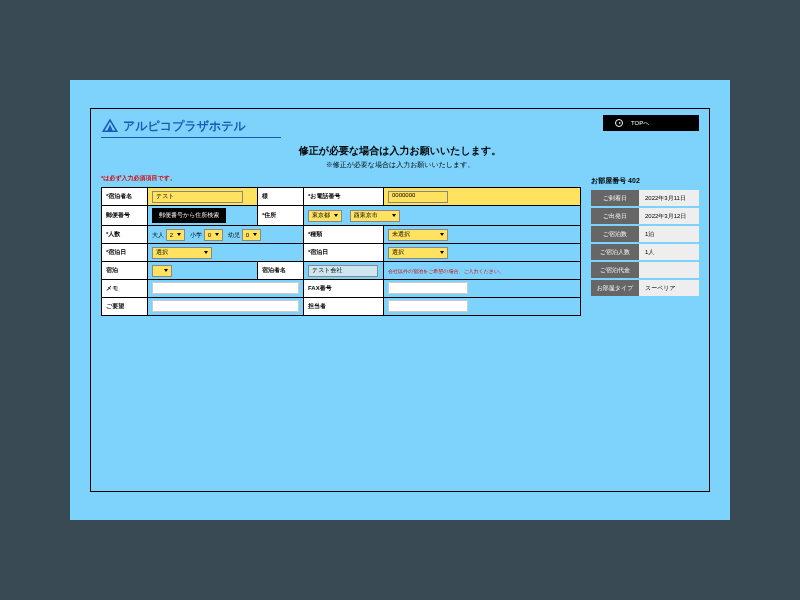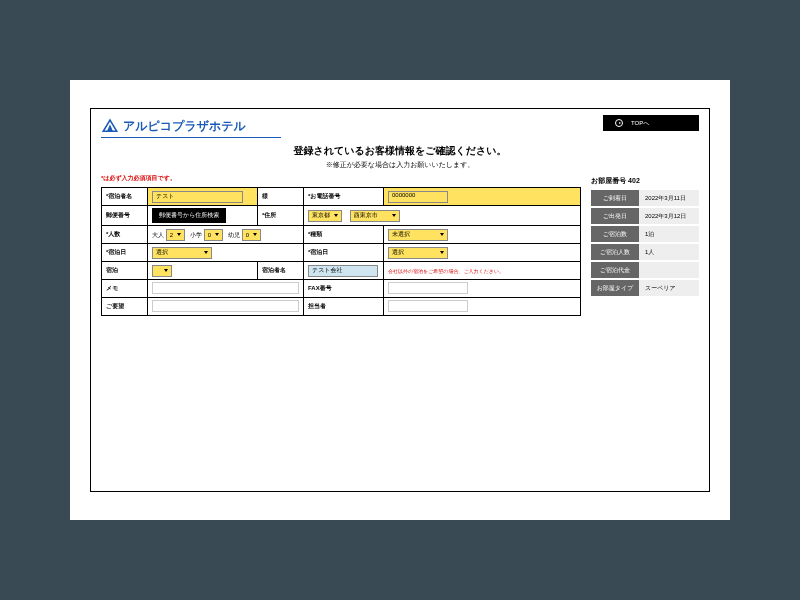--- a/index.html
+++ b/index.html
@@ -9,21 +9,21 @@
     font-family: "Hiragino Kaku Gothic Pro", Meiryo, sans-serif;
     font-size: 7px;
     color: #000;
     display: flex;
     align-items: center;
     justify-content: center;
   }
   .page {
     width: 660px;
     height: 440px;
-    background: #ffffff;
+    background: #7dd3fc;
     padding: 28px 20px;
     position: relative;
   }
   .panel {
     width: 100%;
     height: 384px;
     border: 1px solid #000;
     position: relative;
     padding: 8px 10px;
   }
@@ -123,21 +123,21 @@
       </span>
       <span class="brand">アルピコプラザホテル</span>
     </div>
     <div class="logo-underline"></div>
 
     <div class="top-btn">
       <span class="circle-icon"></span>
       <span>TOPへ</span>
     </div>
 
-    <div class="h1">登録されているお客様情報をご確認ください。</div>
+    <div class="h1">修正が必要な場合は入力お願いいたします。</div>
     <div class="h2">※修正が必要な場合は入力お願いいたします。</div>
 
     <div class="body-row">
       <div class="form-area">
         <div class="warn-note">*は必ず入力必須項目です。</div>
 
         <table class="form">
           <tbody>
               <tr>
             <td class="lbl">*宿泊者名</td>

